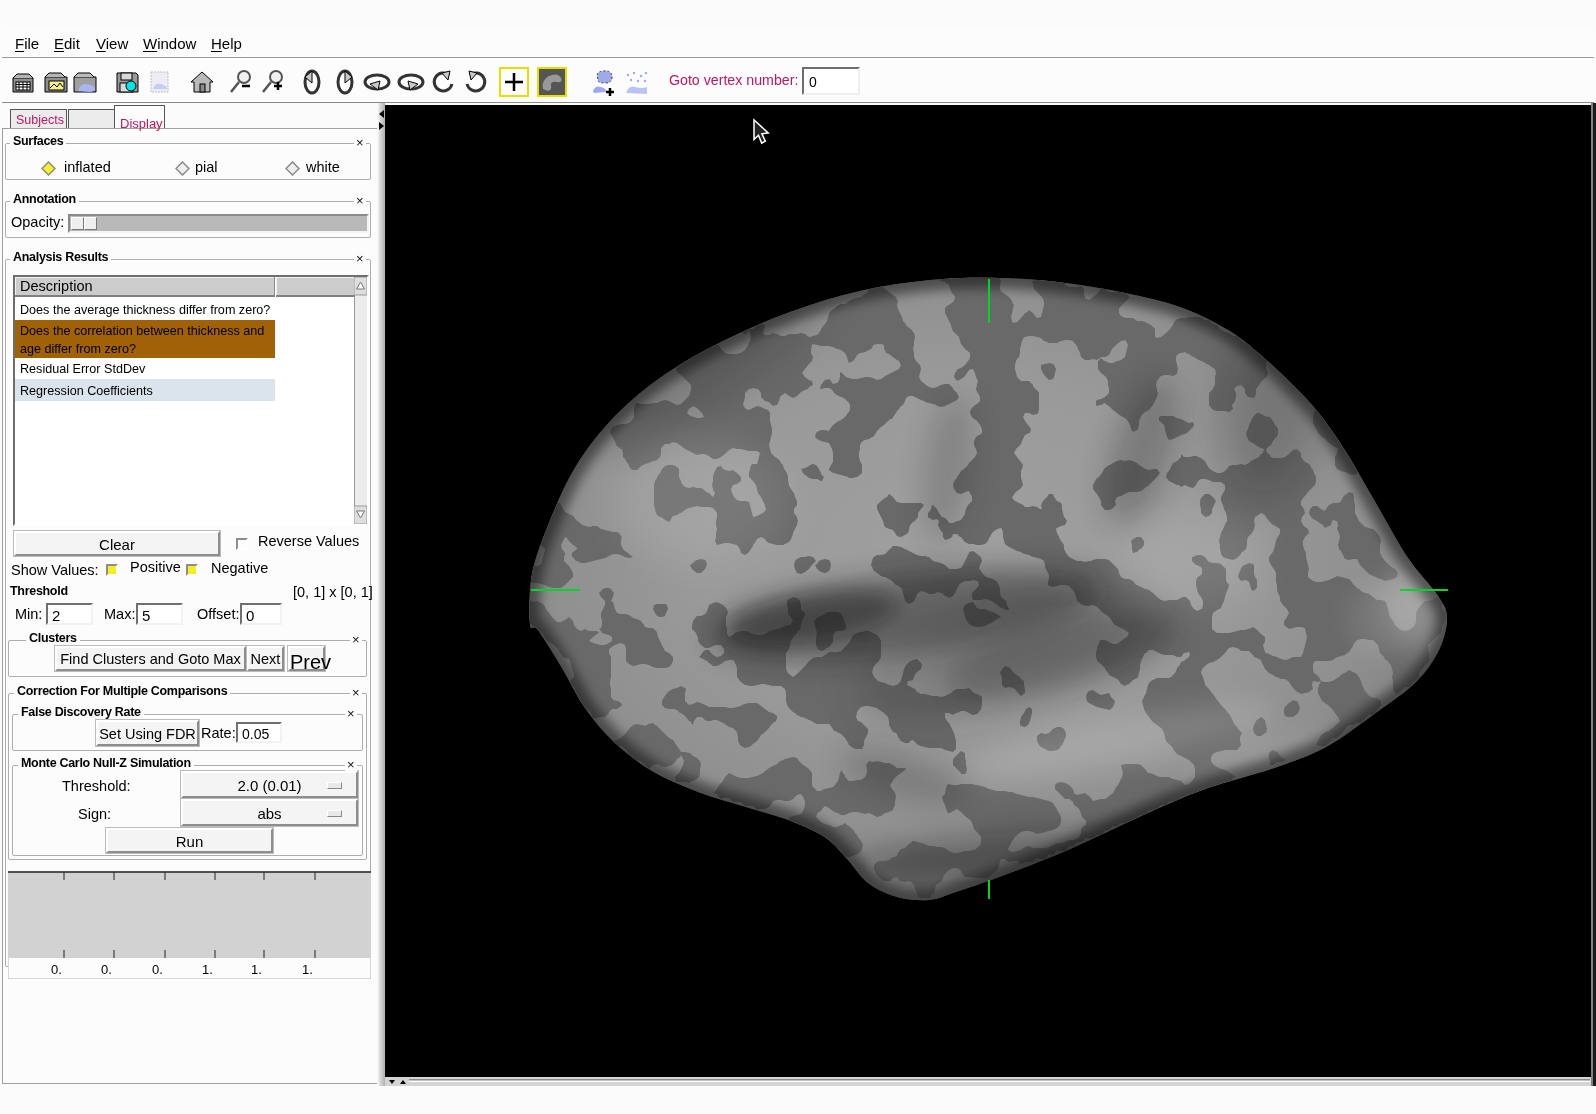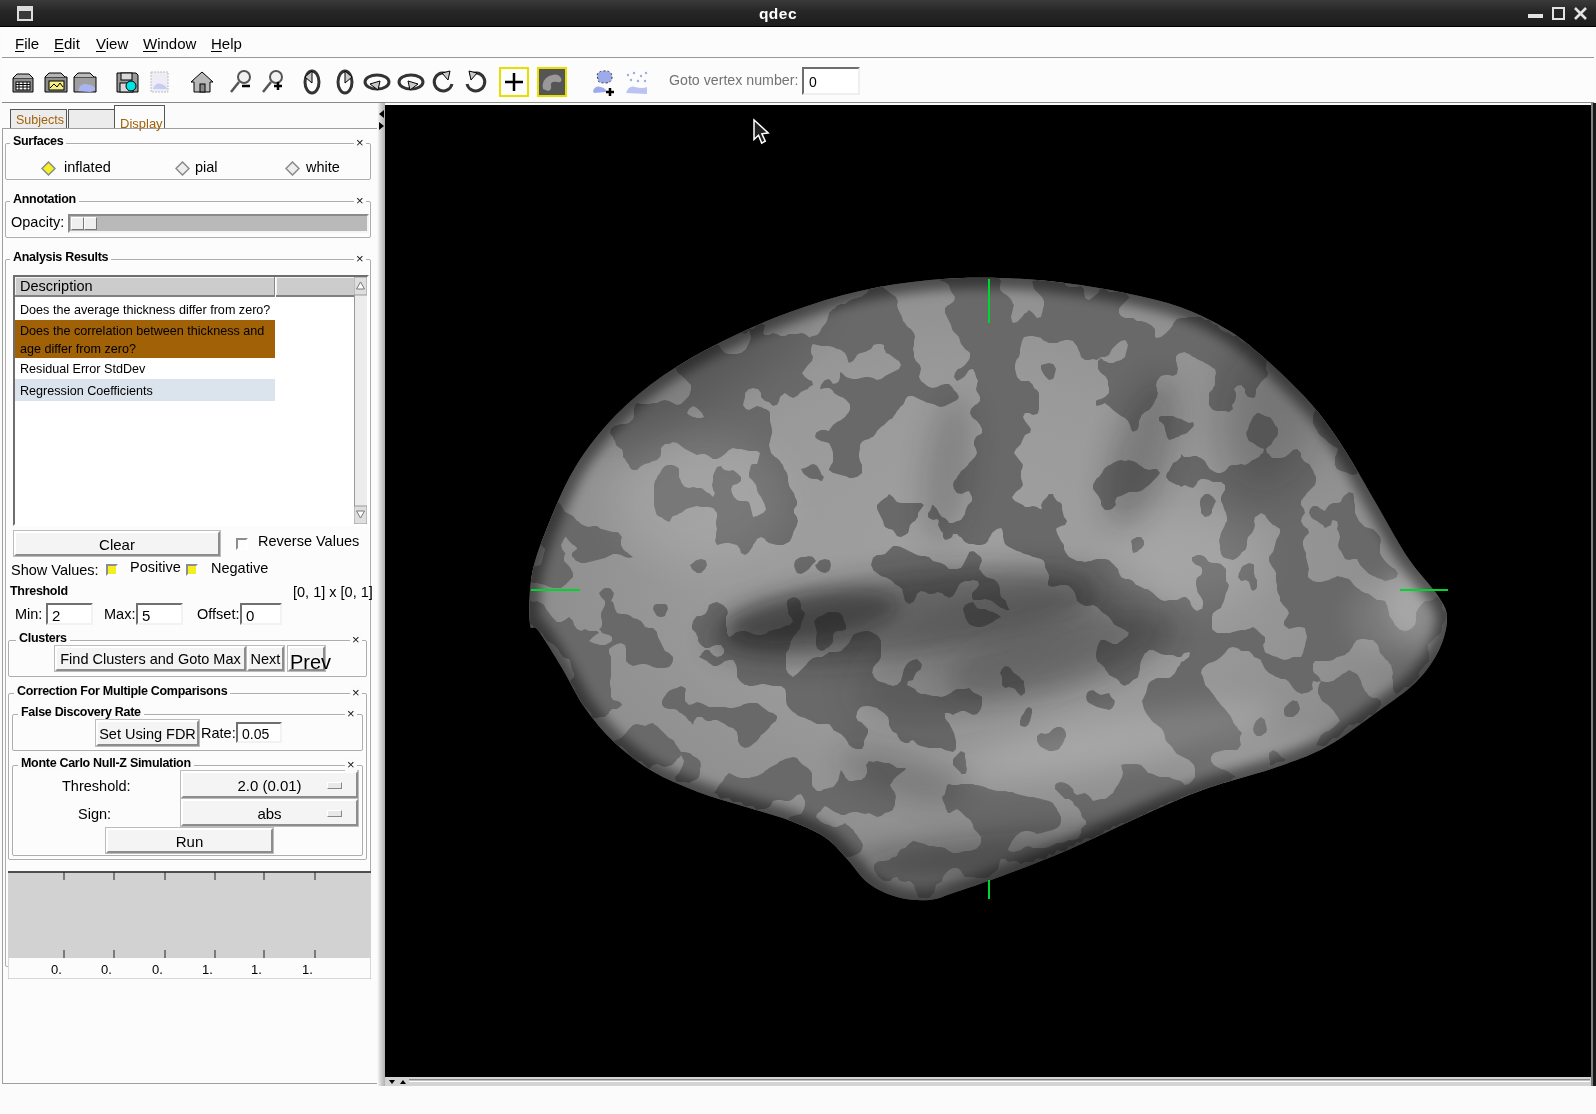--- a/index.html
+++ b/index.html
@@ -11,29 +11,29 @@
 #ticon{position:absolute;left:17px;top:6px;width:16px;height:15px;border:2px solid #dcdcdc;background:#3a3a3a}
 #ticon:before{content:"";position:absolute;left:0;top:0;width:12px;height:3px;background:#dcdcdc}
 .wbtn{position:absolute;top:0;color:#e2e2e2;font-size:13px}
 #menubar{position:absolute;left:2px;top:28px;width:1592px;height:30px;background:#fcfcfc;
  border-bottom:1px solid #9a9a9a;font-size:15px;color:#000}
 #menubar span{position:absolute;top:7px}
 u{text-decoration:underline;text-underline-offset:2px}
 #toolbar{position:absolute;left:2px;top:59px;width:1592px;height:44px;background:#fcfcfc;
  border-top:1px solid #fff;border-bottom:1px solid #8a8a8a}
 .ticn{position:absolute;top:9px}
-#gotolbl{position:absolute;left:667px;top:12px;font-size:14.2px;color:#737373}
+#gotolbl{position:absolute;left:667px;top:12px;font-size:14.2px;color:#be185d}
 #gotoin{position:absolute;left:800px;top:7px;width:58px;height:28px;background:#fff;
  border-top:2px solid #6e6e6e;border-left:2px solid #6e6e6e;border-bottom:2px solid #efefef;border-right:2px solid #efefef;
  font-size:14px;padding:5px 0 0 5px}
 #panel{position:absolute;left:0;top:103px;width:377px;height:983px;background:#fbfbfb}
 #pdivider{position:absolute;left:377px;top:103px;width:8px;height:983px;
  background:linear-gradient(90deg,#fff,#d8d8d8 40%,#b0b0b0)}
 .tab{position:absolute;top:6px;height:19px;background:#ececec;border:1px solid #555;border-bottom:none;
- font-size:13px;padding:2px 0 0 5px;color:#a16207}
+ font-size:13px;padding:2px 0 0 5px;color:#be185d}
 .tabsel{top:2px;height:23px;background:#fcfcfc;z-index:3;padding-top:10px}
 .grp{position:absolute;border:1px solid #adadad;border-radius:2px;box-shadow:inset 0 0 0 1px #fff}
 .glbl{position:absolute;background:#fbfbfb;font-weight:bold;font-size:12.5px;letter-spacing:-0.3px;color:#000;padding:0 3px;z-index:2}
 .gx{position:absolute;font-size:13px;color:#111;background:#fbfbfb;padding:0 2px;z-index:2}
 .lbl{position:absolute;font-size:14.5px;color:#000}
 .lblb{position:absolute;font-size:12.5px;letter-spacing:-0.3px;font-weight:bold;color:#000}
 .btn{position:absolute;background:#f4f4f4;border-top:2px solid #fff;border-left:2px solid #fff;
  border-right:2px solid #8d8d8d;border-bottom:2px solid #8d8d8d;box-shadow:0 0 0 1px #bcbcbc;
  font-size:15px;color:#000;text-align:center;white-space:nowrap}
 .inp{position:absolute;background:#fff;border-top:2px solid #707070;border-left:2px solid #707070;
@@ -42,29 +42,20 @@
  border-bottom:2px solid #fff;border-right:2px solid #fff}
 .cby{background:#f2ee1f}
 #tbl{position:absolute;left:13px;top:172px;width:356px;height:251px;background:#fff;
  border-top:2px solid #6e6e6e;border-left:2px solid #6e6e6e;border-bottom:2px solid #fff;border-right:2px solid #fff}
 .throw{position:absolute;left:0;width:260px;font-size:12.6px;color:#000;line-height:17.5px}
 #status{position:absolute;left:0;top:1086px;width:1596px;height:28px;background:#ececec;border-top:1px solid #fff}
 #bstrip{position:absolute;left:385px;top:1077px;width:1211px;height:9px;background:#d4d4d4}
 </style></head>
 <body>
 <div id="win">
-<div id="title">
- <div id="ticon"></div>
- <div class="t">qdec</div>
- <div class="wbtn" style="left:1528px;top:14px;width:15px;height:4px;background:#e2e2e2"></div>
- <div class="wbtn" style="left:1552px;top:7px;width:13px;height:13px;border:2px solid #e2e2e2"></div>
- <svg class="wbtn" style="left:1573px;top:6px" width="15" height="15">
-        <path d="M2,2 L13,13 M13,2 L2,13" stroke="#e2e2e2" stroke-width="2.6"></path>
-      </svg>
-</div>
 <div id="menubar">
  <span style="left:13px"><u>F</u>ile</span>
  <span style="left:52px"><u>E</u>dit</span>
  <span style="left:94px"><u>V</u>iew</span>
  <span style="left:141px"><u>W</u>indow</span>
  <span style="left:209px"><u>H</u>elp</span>
 </div>
 <div id="toolbar">
  <svg class="ticn" style="left:8px" width="27" height="27">
    <path d="M3,9 h20 v14 h-20 z" fill="#8f8f8f" stroke="#000"></path>
@@ -225,21 +216,21 @@
  <div class="lblb" style="left:10px;top:481px">Threshold</div>
  <div class="lbl" style="left:293px;top:481px">[0, 1] x [0, 1]</div>
  <div class="lbl" style="left:15px;top:503px">Min:</div>
  <div class="inp" style="left:46px;top:500px;width:47px;height:22px">2</div>
  <div class="lbl" style="left:104px;top:503px">Max:</div>
  <div class="inp" style="left:136px;top:500px;width:47px;height:22px">5</div>
  <div class="lbl" style="left:197px;top:503px">Offset:</div>
  <div class="inp" style="left:240px;top:500px;width:42px;height:22px">0</div>
 
  <div class="grp" style="left:8px;top:537px;width:359px;height:37px"></div>
- <div class="glbl" style="left:16px;top:528px">Clusters</div>
+ <div class="glbl" style="left:26px;top:528px">Clusters</div>
  <div class="gx" style="left:350px;top:529px">×</div>
  <div class="btn" style="left:55px;top:543px;width:191px;height:25px;padding-top:3px;font-size:14.5px">Find Clusters and Goto Max</div>
  <div class="btn" style="left:247px;top:543px;width:37px;height:25px;padding-top:3px;font-size:14.5px">Next</div>
  <div class="btn" style="left:288px;top:543px;width:37px;height:25px;padding-top:3px;font-size:20px">Prev</div>
 
  <div class="grp" style="left:8px;top:590px;width:359px;height:167px"></div>
  <div class="glbl" style="left:14px;top:581px">Correction For Multiple Comparisons</div>
  <div class="gx" style="left:350px;top:582px">×</div>
 
  <div class="grp" style="left:12px;top:611px;width:351px;height:37px"></div>

